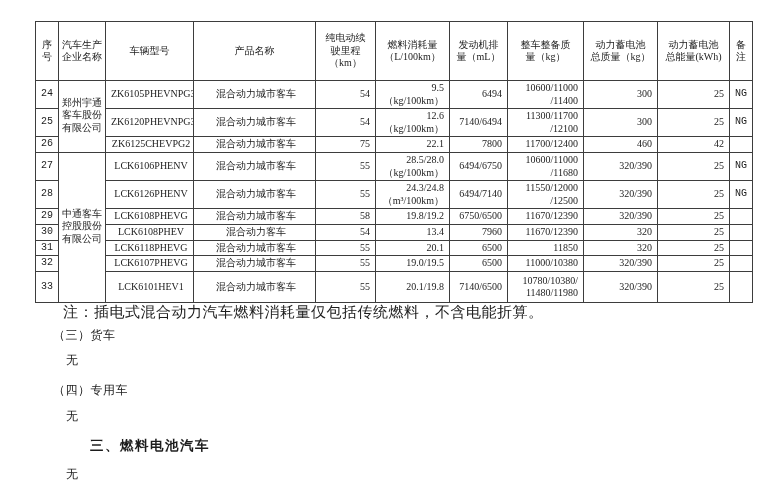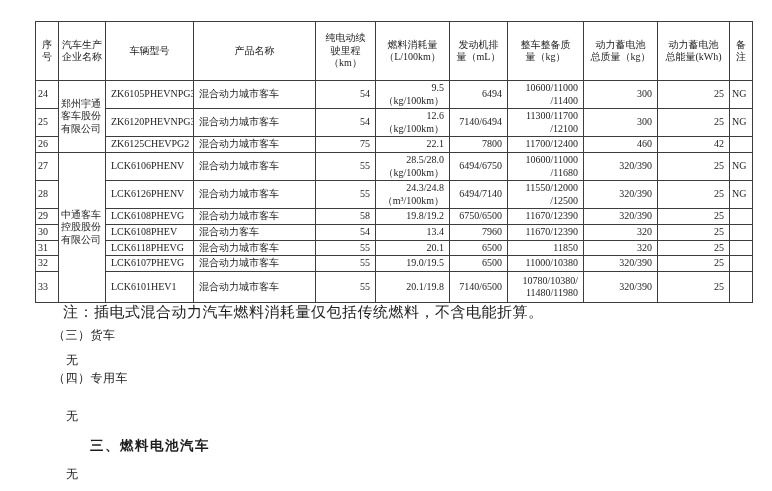--- a/index.html
+++ b/index.html
@@ -12,22 +12,22 @@
     position:absolute;left:35px;top:21px;width:717px;
     border-collapse:collapse;table-layout:fixed;
   }
   .doc-table th,.doc-table td{
     border:1px solid #3d3d3d;
     font-size:10px;line-height:12.5px;font-weight:normal;
     white-space:pre-line;vertical-align:middle;
     padding:1px 2px;overflow:hidden;
   }
   .doc-table th{text-align:center;padding:2px 0;}
-  td.ctr{text-align:left;}
-  td.txt{text-align:left;padding-left:5px;}
+  td.ctr{text-align:center;font-family:Liberation Mono, monospace;}
+  td.txt{text-align:center;padding-left:5px;}
   td.num{text-align:right;padding-right:5px;}
   .footer-line{position:absolute;white-space:nowrap;}
   .note{font-size:15px;letter-spacing:0.5px;}
   .sec{font-size:12px;letter-spacing:0.5px;}
   .part-head{font-size:13.5px;font-weight:bold;letter-spacing:1.5px;}
 </style>
 </head>
 <body>
 
 <table class="doc-table">
@@ -204,16 +204,16 @@
     <td class="num">320/390</td>
     <td class="num">25</td>
     <td class="ctr"></td>
   </tr>
 </tbody>
   </table>
 
 <div class="footer-line note" style="left:63px;top:303px;">注：插电式混合动力汽车燃料消耗量仅包括传统燃料，不含电能折算。</div>
 <div class="footer-line sec" style="left:53px;top:327px;text-align:right;">（三）货车</div>
 <div class="footer-line sec" style="left:66px;top:352px;">无</div>
-<div class="footer-line sec" style="left:53px;top:370px;">（四）专用车</div>
+<div class="footer-line sec" style="left:53px;top:382px;">（四）专用车</div>
 <div class="footer-line sec" style="left:66px;top:408px;">无</div>
 <div class="footer-line part-head" style="left:54px;top:437px;margin-left:36px;">三、燃料电池汽车</div>
 <div class="footer-line sec" style="left:66px;top:466px;">无</div>
 
 </body></html>

